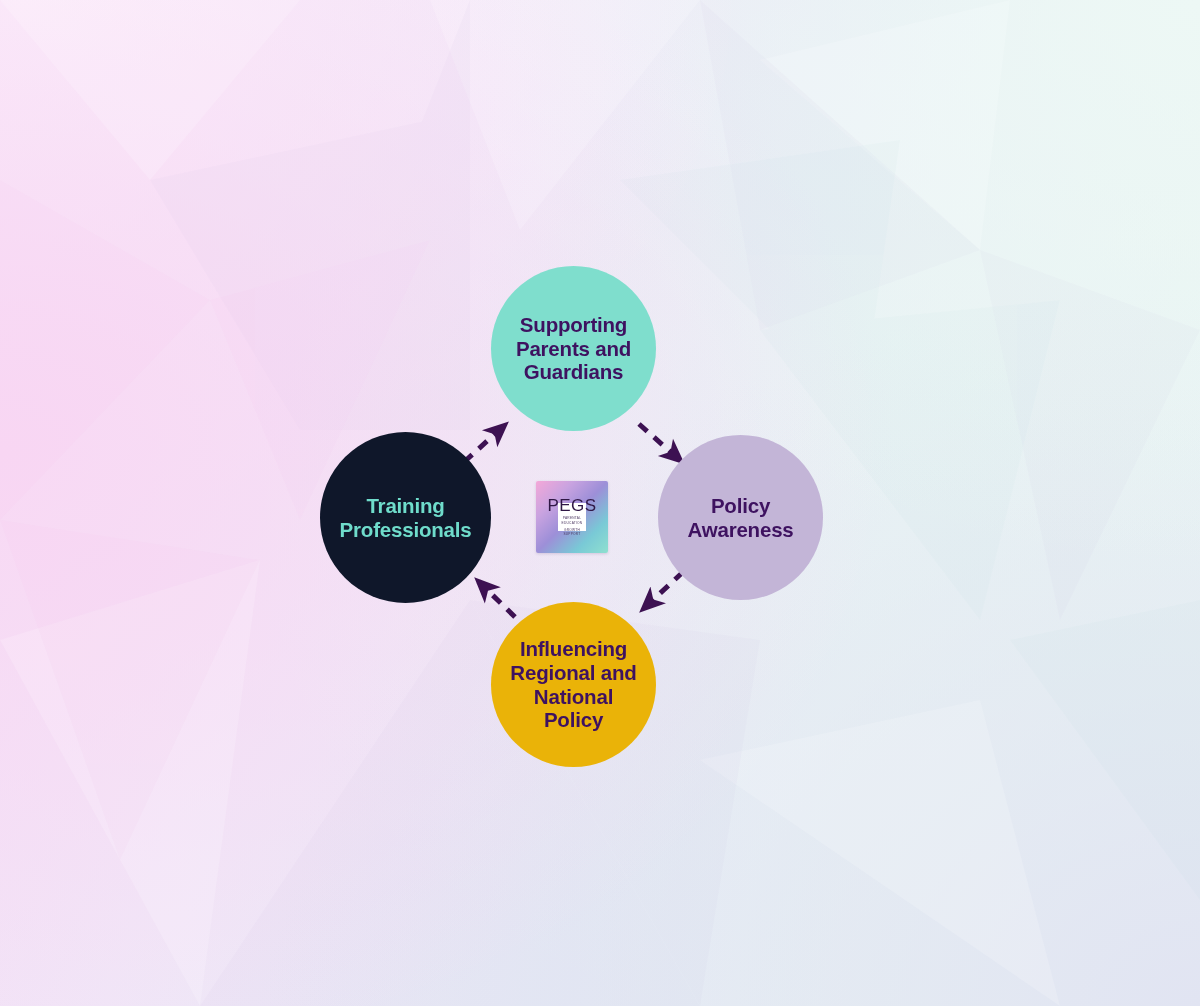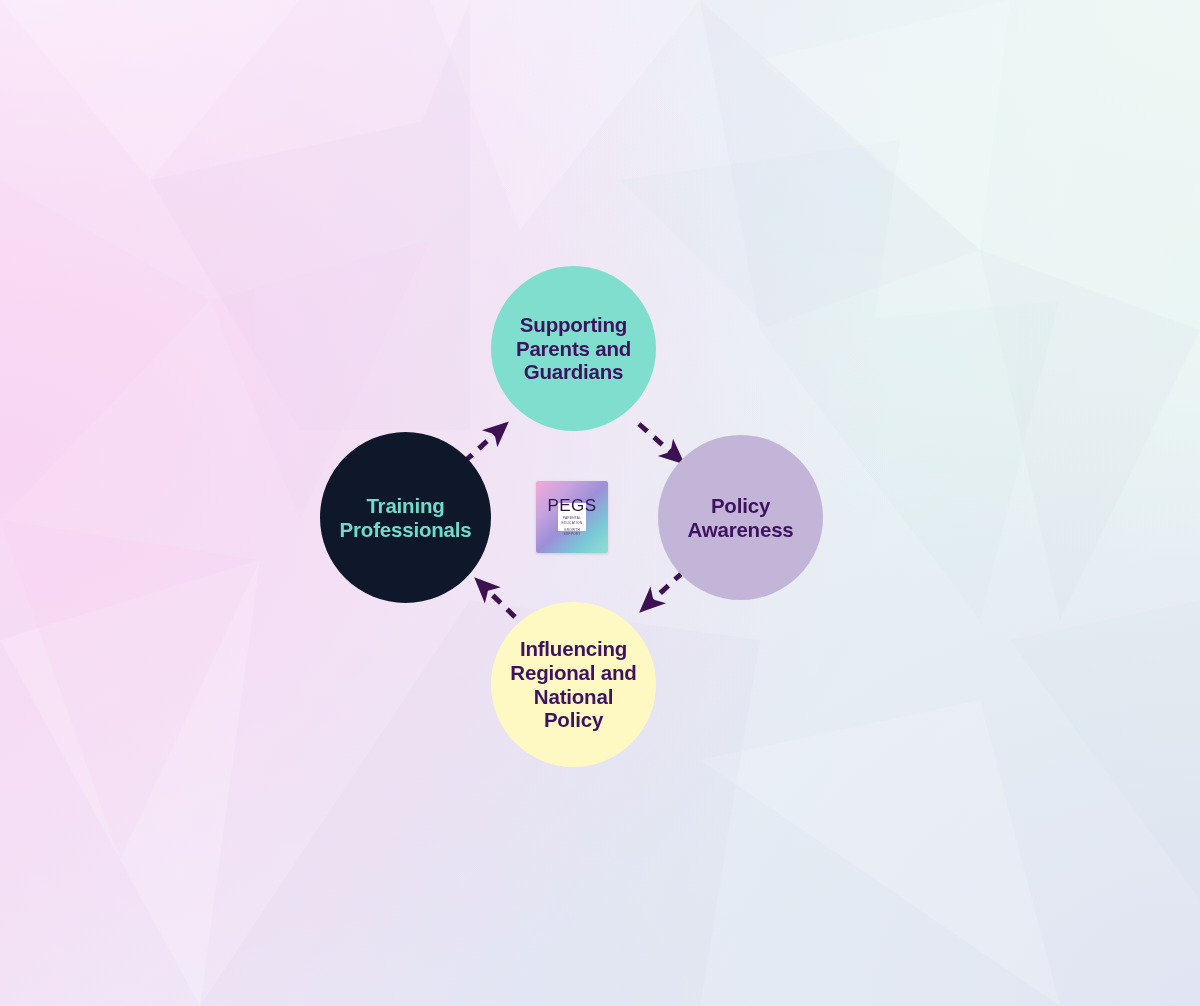--- a/index.html
+++ b/index.html
@@ -30,21 +30,21 @@
     justify-content:center;text-align:center;box-sizing:border-box;}
   .node .label{font-weight:bold;line-height:1.15;letter-spacing:-.2px;
     padding:0 10px;white-space:pre-line;}
 
   #node-supporting{left:491px;top:266px;width:165px;height:165px;background:#7fdecd;}
   #node-supporting .label{color:#3e1260;font-size:20.5px;}
 
   #node-raising{left:658px;top:435px;width:165px;height:165px;background:#c3b5d7;}
   #node-raising .label{color:#3e1260;font-size:20.5px;}
 
-  #node-influencing{left:491px;top:602px;width:165px;height:165px;background:#fef9c3;}
+  #node-influencing{left:491px;top:602px;width:165px;height:165px;background:#eab308;}
   #node-influencing .label{color:#3e1260;font-size:20.5px;}
 
   #node-training{left:320px;top:432px;width:171px;height:171px;background:#0f172a;}
   #node-training .label{color:#6fdccb;font-size:20.5px;}
 
   
   #pegs-logo{position:absolute;left:536px;top:481px;width:72px;height:72px;
     padding:22px;box-sizing:border-box;border-radius:2px;
     background:linear-gradient(135deg,#f4a8d8 0%,#c9a3e0 26%,#9d8fd8 50%,#79c9d6 76%,#8fe0cf 100%);
     box-shadow:0 1px 3px rgba(80,50,110,.18);}

